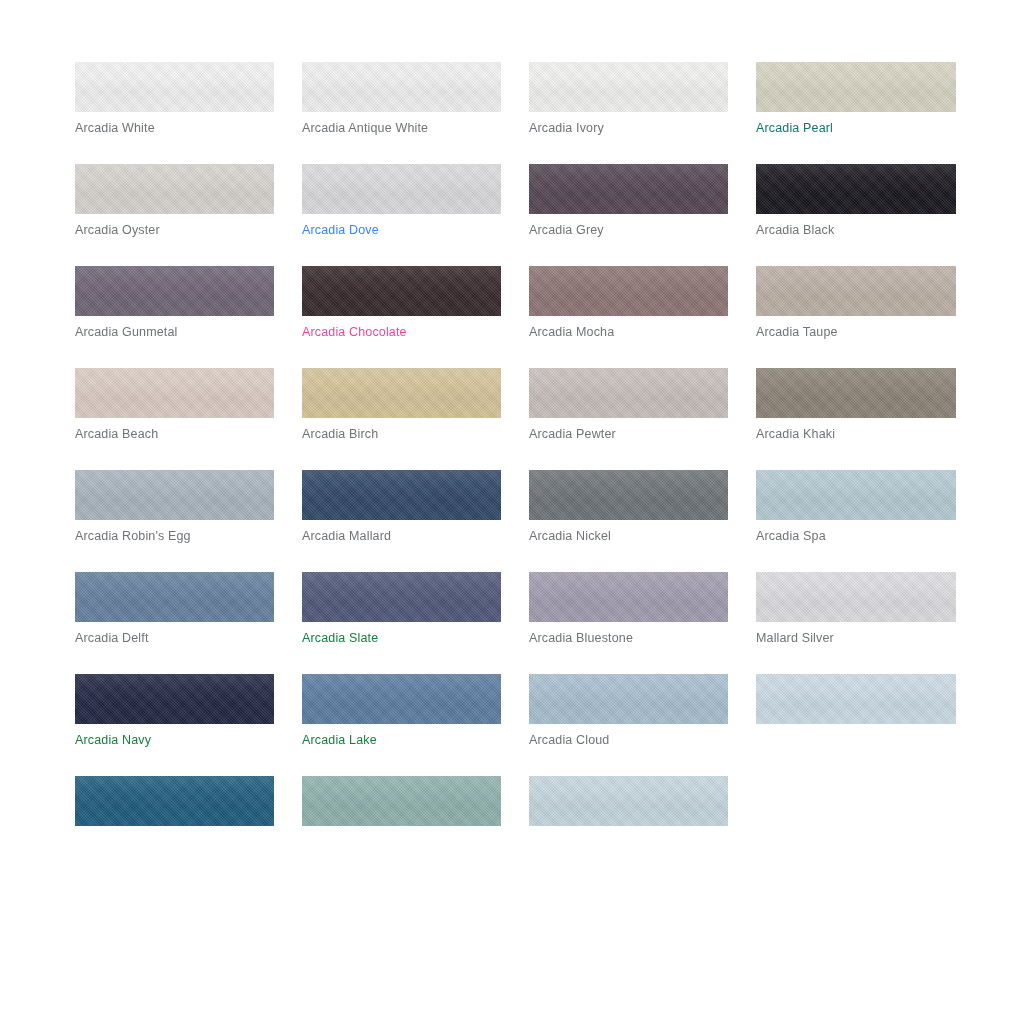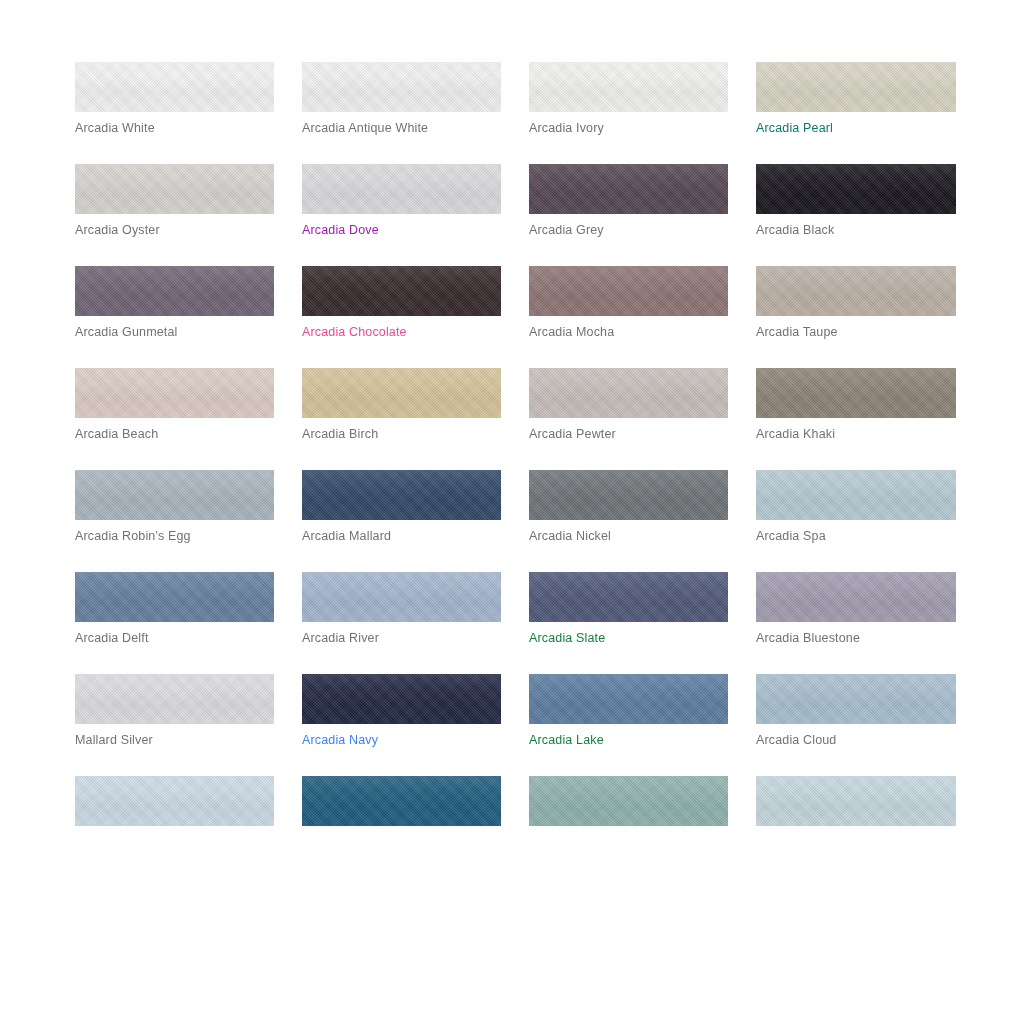--- a/index.html
+++ b/index.html
@@ -102,21 +102,21 @@
       <div class="swatch-cell">
         <div class="swatch-chip" style="background-color: rgb(216, 213, 196);"></div>
         <span class="swatch-label" style="color: #0f766e;">Arcadia Pearl</span>
       </div>
       <div class="swatch-cell">
         <div class="swatch-chip" style="background-color: rgb(216, 213, 208);"></div>
         <span class="swatch-label" style="color: rgb(111, 115, 119);">Arcadia Oyster</span>
       </div>
       <div class="swatch-cell">
         <div class="swatch-chip" style="background-color: rgb(220, 220, 222);"></div>
-        <span class="swatch-label" style="color: #a21caf;">Arcadia Dove</span>
+        <span class="swatch-label" style="color: #3b82f6;">Arcadia Dove</span>
       </div>
       <div class="swatch-cell">
         <div class="swatch-chip" style="background-color: rgb(84, 69, 82);"></div>
         <span class="swatch-label" style="color: rgb(111, 115, 119);">Arcadia Grey</span>
       </div>
       <div class="swatch-cell">
         <div class="swatch-chip" style="background-color: rgb(23, 21, 28);"></div>
         <span class="swatch-label" style="color: rgb(111, 115, 119);">Arcadia Black</span>
       </div>
       <div class="swatch-cell">
@@ -165,38 +165,34 @@
       </div>
       <div class="swatch-cell">
         <div class="swatch-chip" style="background-color: rgb(182, 203, 212);"></div>
         <span class="swatch-label" style="color: rgb(111, 115, 119);">Arcadia Spa</span>
       </div>
       <div class="swatch-cell">
         <div class="swatch-chip" style="background-color: rgb(100, 128, 159);"></div>
         <span class="swatch-label" style="color: rgb(111, 115, 119);">Arcadia Delft</span>
       </div>
       <div class="swatch-cell">
-        <div class="swatch-chip" style="background-color: rgb(163, 183, 207);"></div>
-        <span class="swatch-label" style="color: rgb(111, 115, 119);">Arcadia River</span>
-      </div>
-      <div class="swatch-cell">
         <div class="swatch-chip" style="background-color: rgb(78, 87, 121);"></div>
         <span class="swatch-label" style="color: #15803d;">Arcadia Slate</span>
       </div>
       <div class="swatch-cell">
         <div class="swatch-chip" style="background-color: rgb(162, 157, 176);"></div>
         <span class="swatch-label" style="color: rgb(111, 115, 119);">Arcadia Bluestone</span>
       </div>
       <div class="swatch-cell">
         <div class="swatch-chip" style="background-color: rgb(222, 222, 226);"></div>
         <span class="swatch-label" style="color: rgb(111, 115, 119);">Mallard Silver</span>
       </div>
       <div class="swatch-cell">
         <div class="swatch-chip" style="background-color: rgb(31, 37, 65);"></div>
-        <span class="swatch-label" style="color: #3b82f6;">Arcadia Navy</span>
+        <span class="swatch-label" style="color: #15803d;">Arcadia Navy</span>
       </div>
       <div class="swatch-cell">
         <div class="swatch-chip" style="background-color: rgb(91, 124, 161);"></div>
         <span class="swatch-label" style="color: #15803d;">Arcadia Lake</span>
       </div>
       <div class="swatch-cell">
         <div class="swatch-chip" style="background-color: rgb(168, 192, 208);"></div>
         <span class="swatch-label" style="color: rgb(111, 115, 119);">Arcadia Cloud</span>
       </div>
       <div class="swatch-cell">

